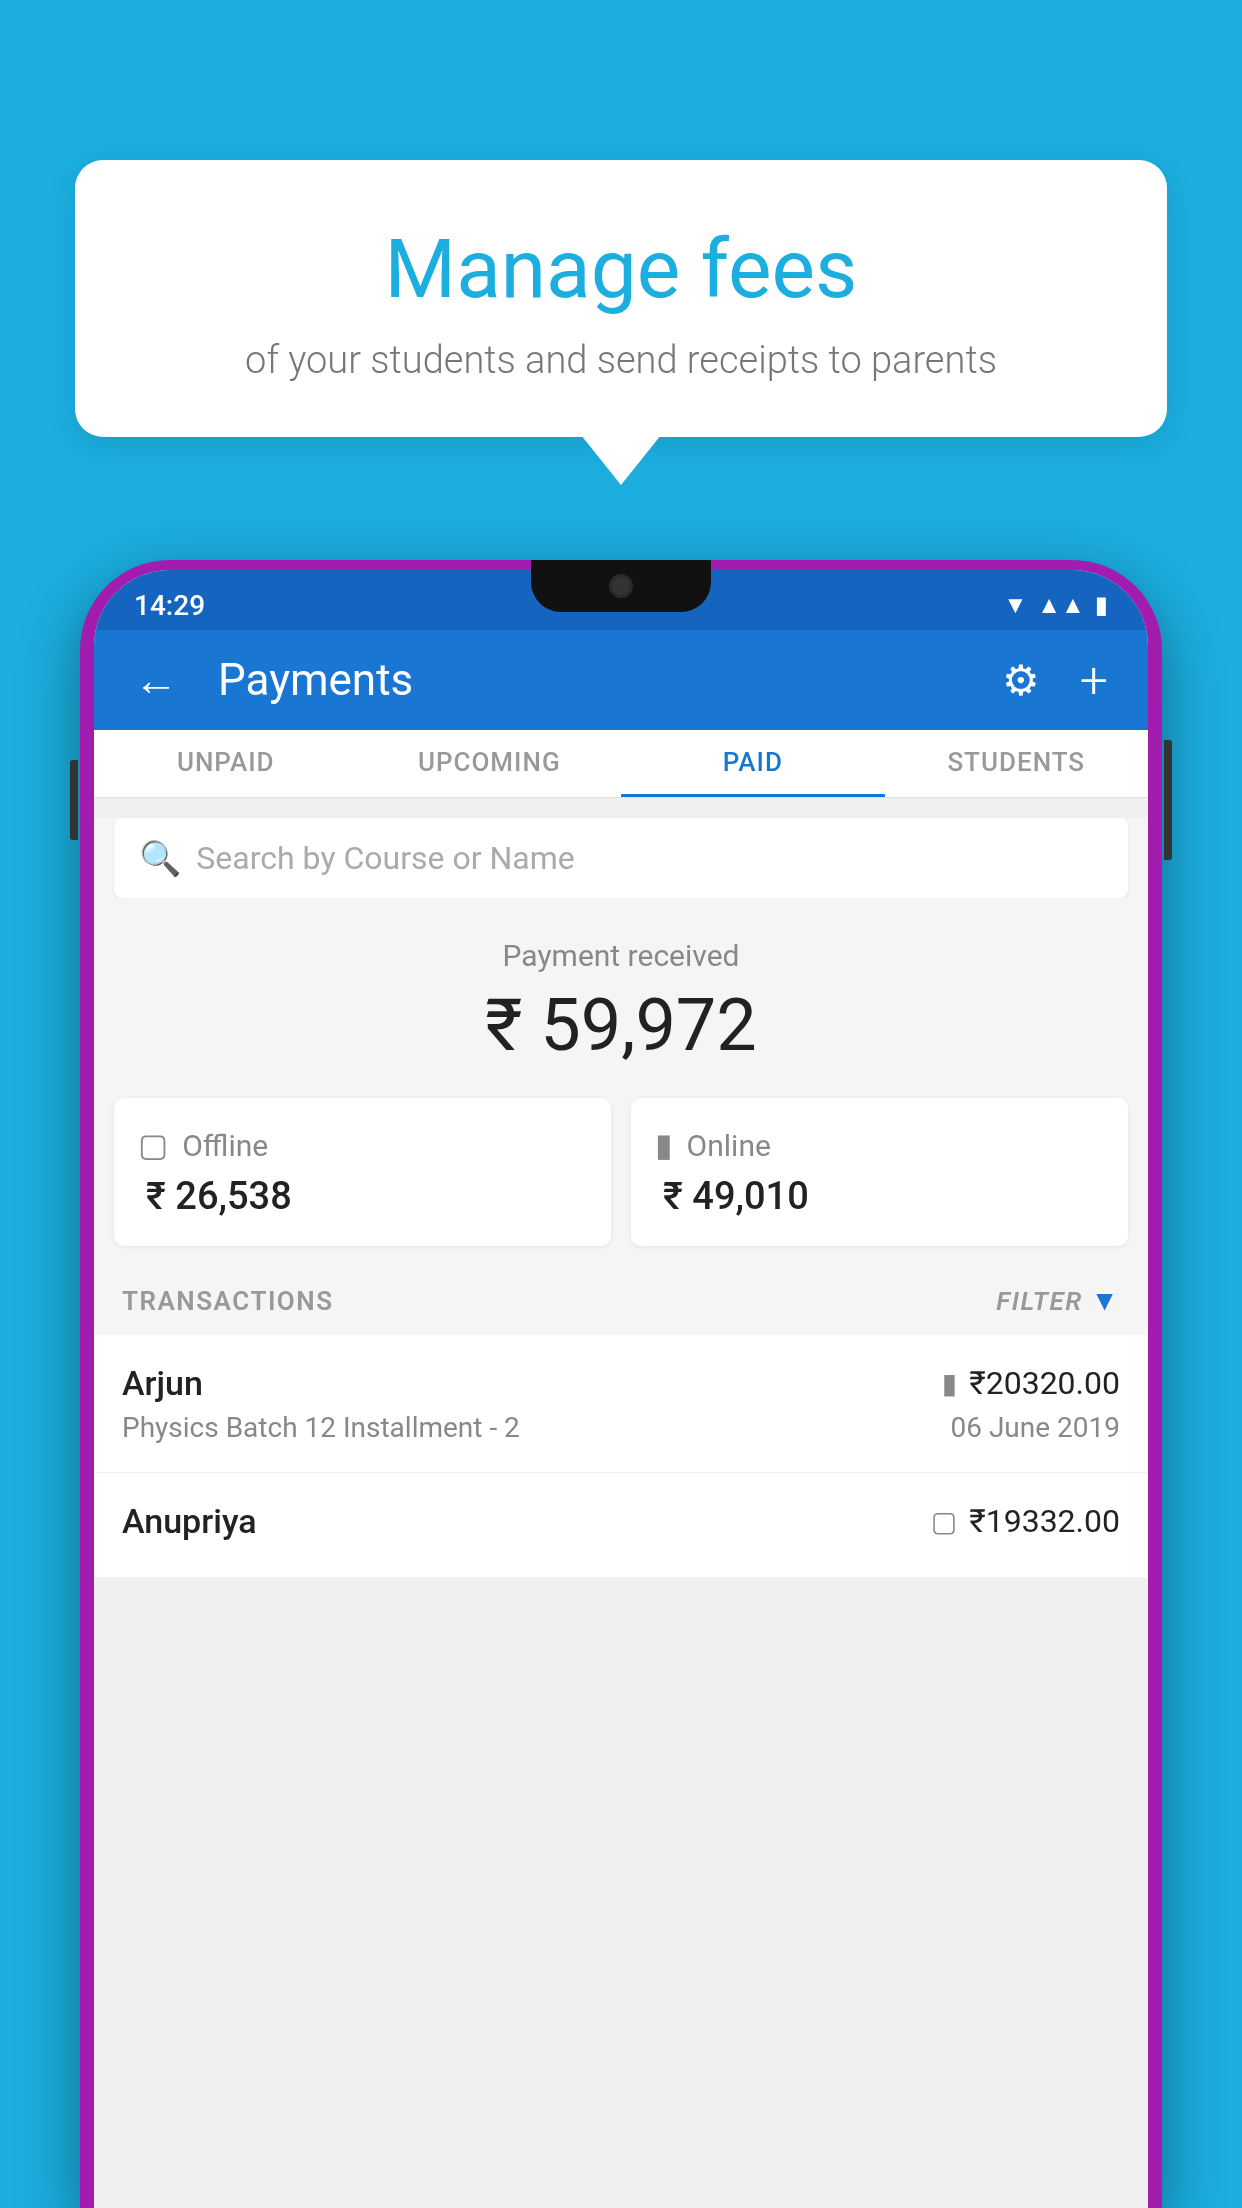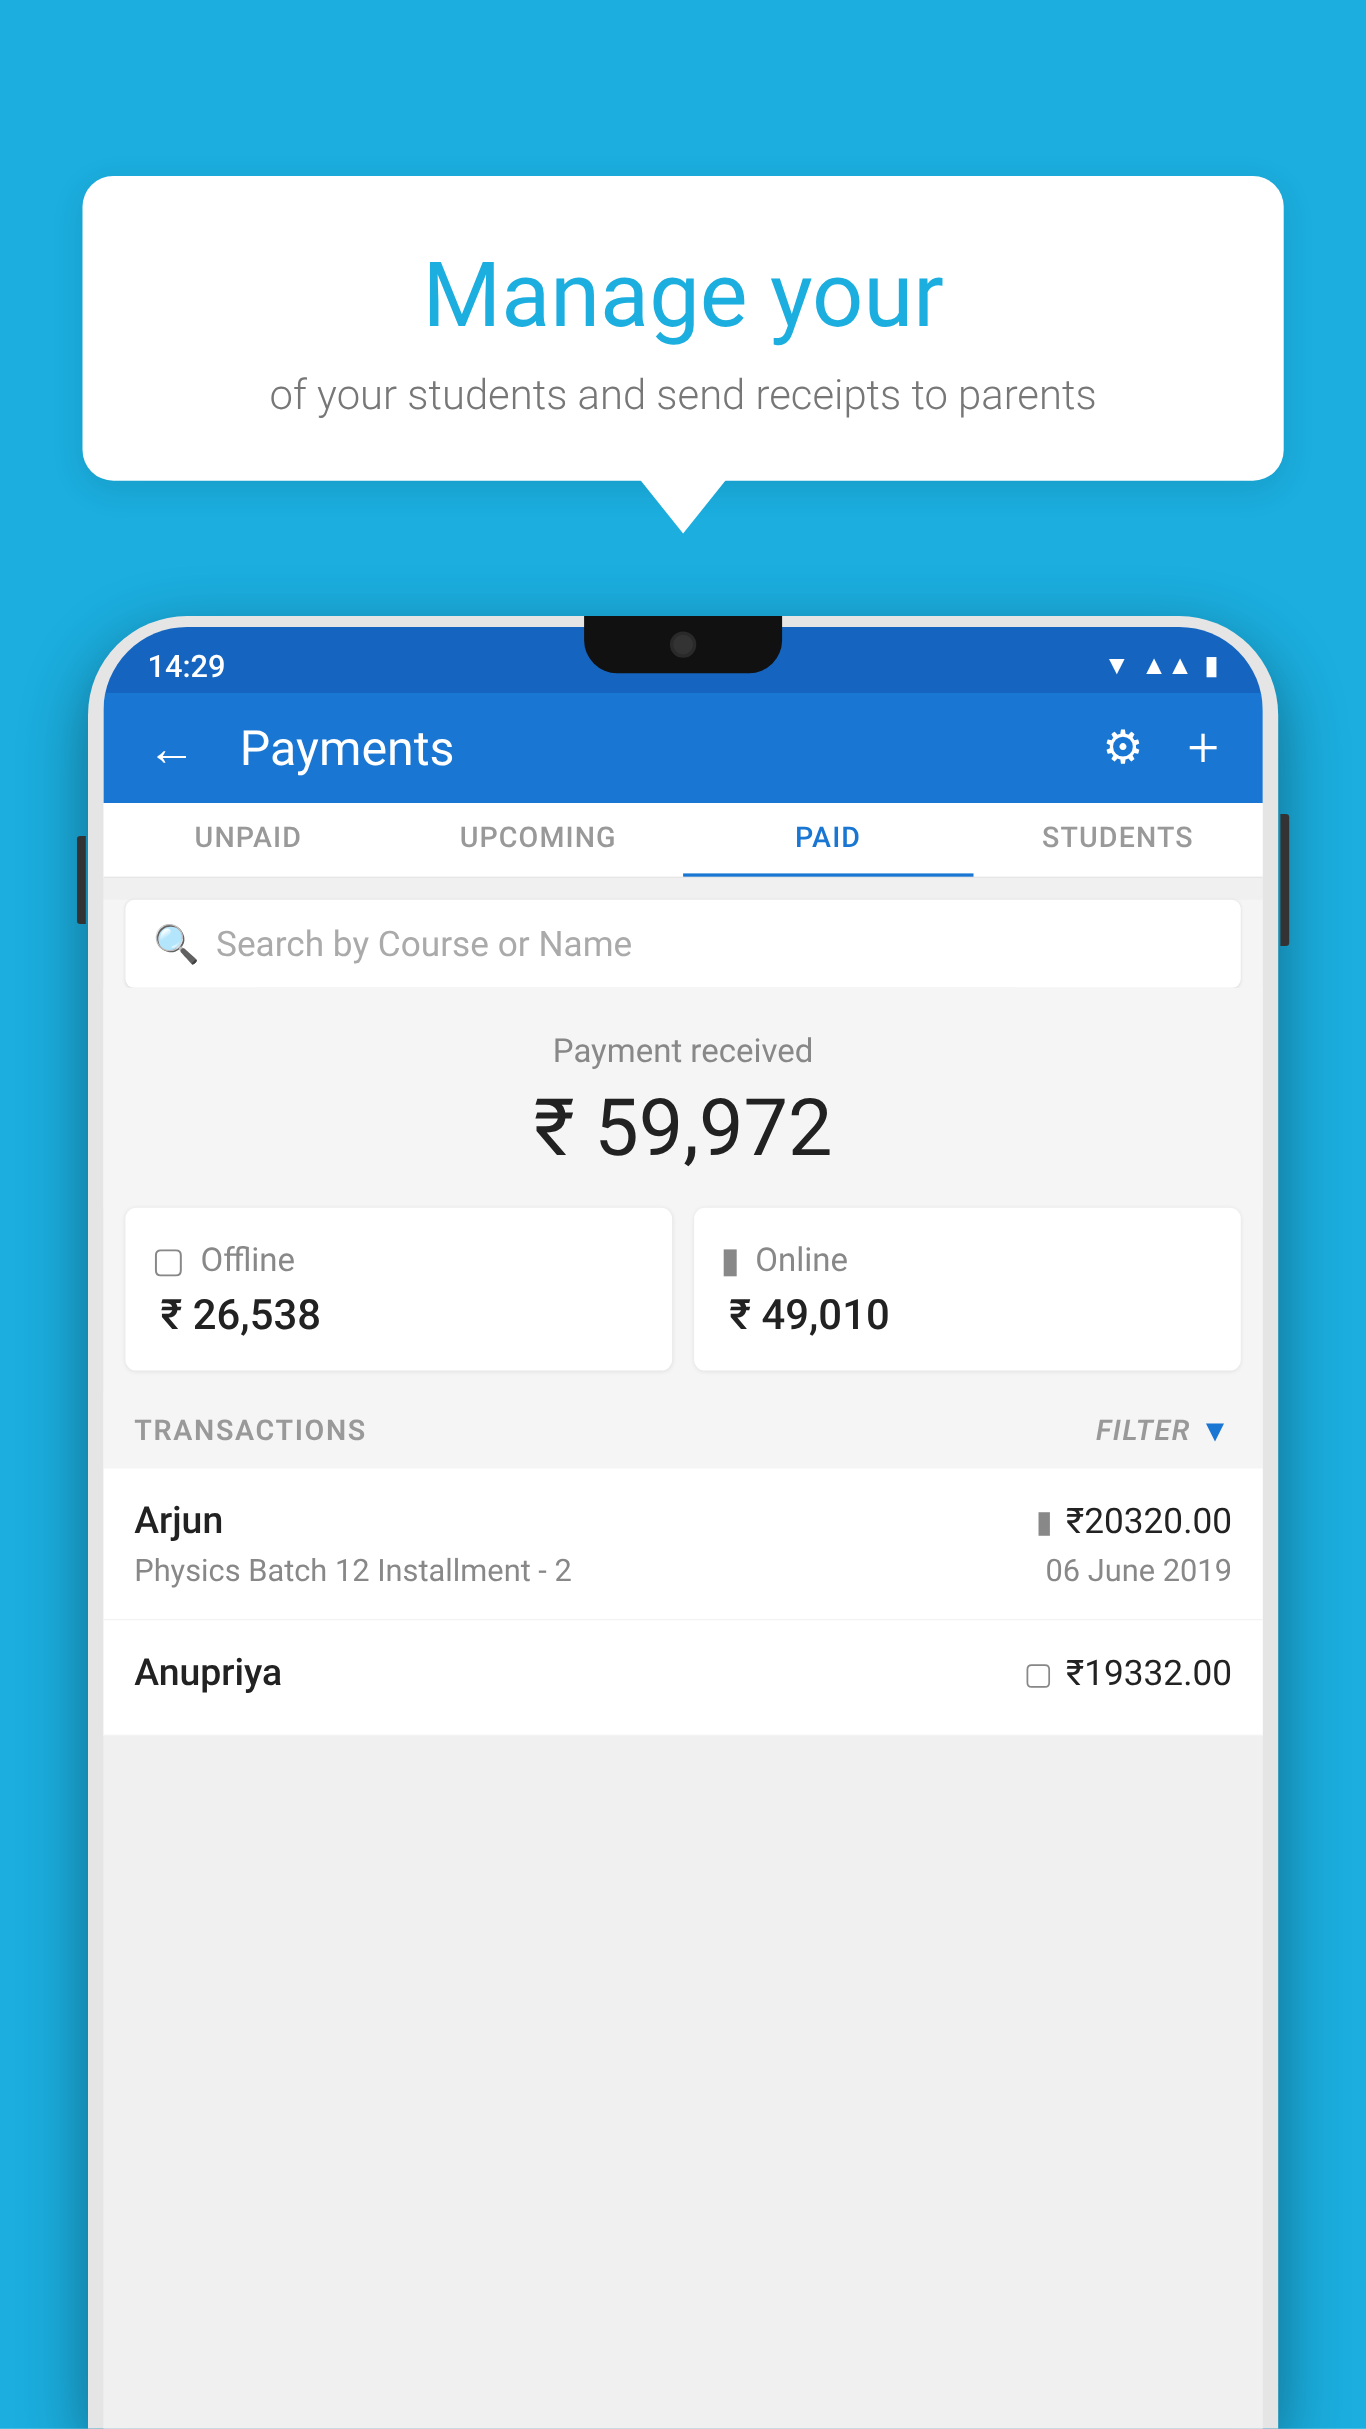--- a/index.html
+++ b/index.html
@@ -53,21 +53,21 @@
       font-weight: 300;
     }
 
     
     .phone-frame {
       position: absolute;
       top: 560px;
       left: 80px;
       right: 80px;
       bottom: 0;
-      background: #e5e5e5;
+      background: #a21caf;
       border-radius: 90px 90px 0 0;
       padding: 0;
       box-shadow: 0 20px 60px rgba(0,0,0,0.4);
     }
 
     
     .phone-notch {
       position: absolute;
       top: 0;
       left: 50%;
@@ -390,21 +390,21 @@
       width: 8px;
       height: 120px;
       background: #333;
       border-radius: 0 3px 3px 0;
     }
   </style>
 </head>
 <body>
 
 <div class="speech-bubble">
-  <div class="bubble-title">Manage your</div>
+  <div class="bubble-title">Manage fees</div>
   <div class="bubble-subtitle">of your students and send receipts to parents</div>
 </div>
 
 <div class="phone-frame">
 
   <div class="phone-side-btn-left"></div>
   <div class="phone-side-btn-right"></div>
 
   <div class="phone-notch">
     <div class="phone-camera"></div>

